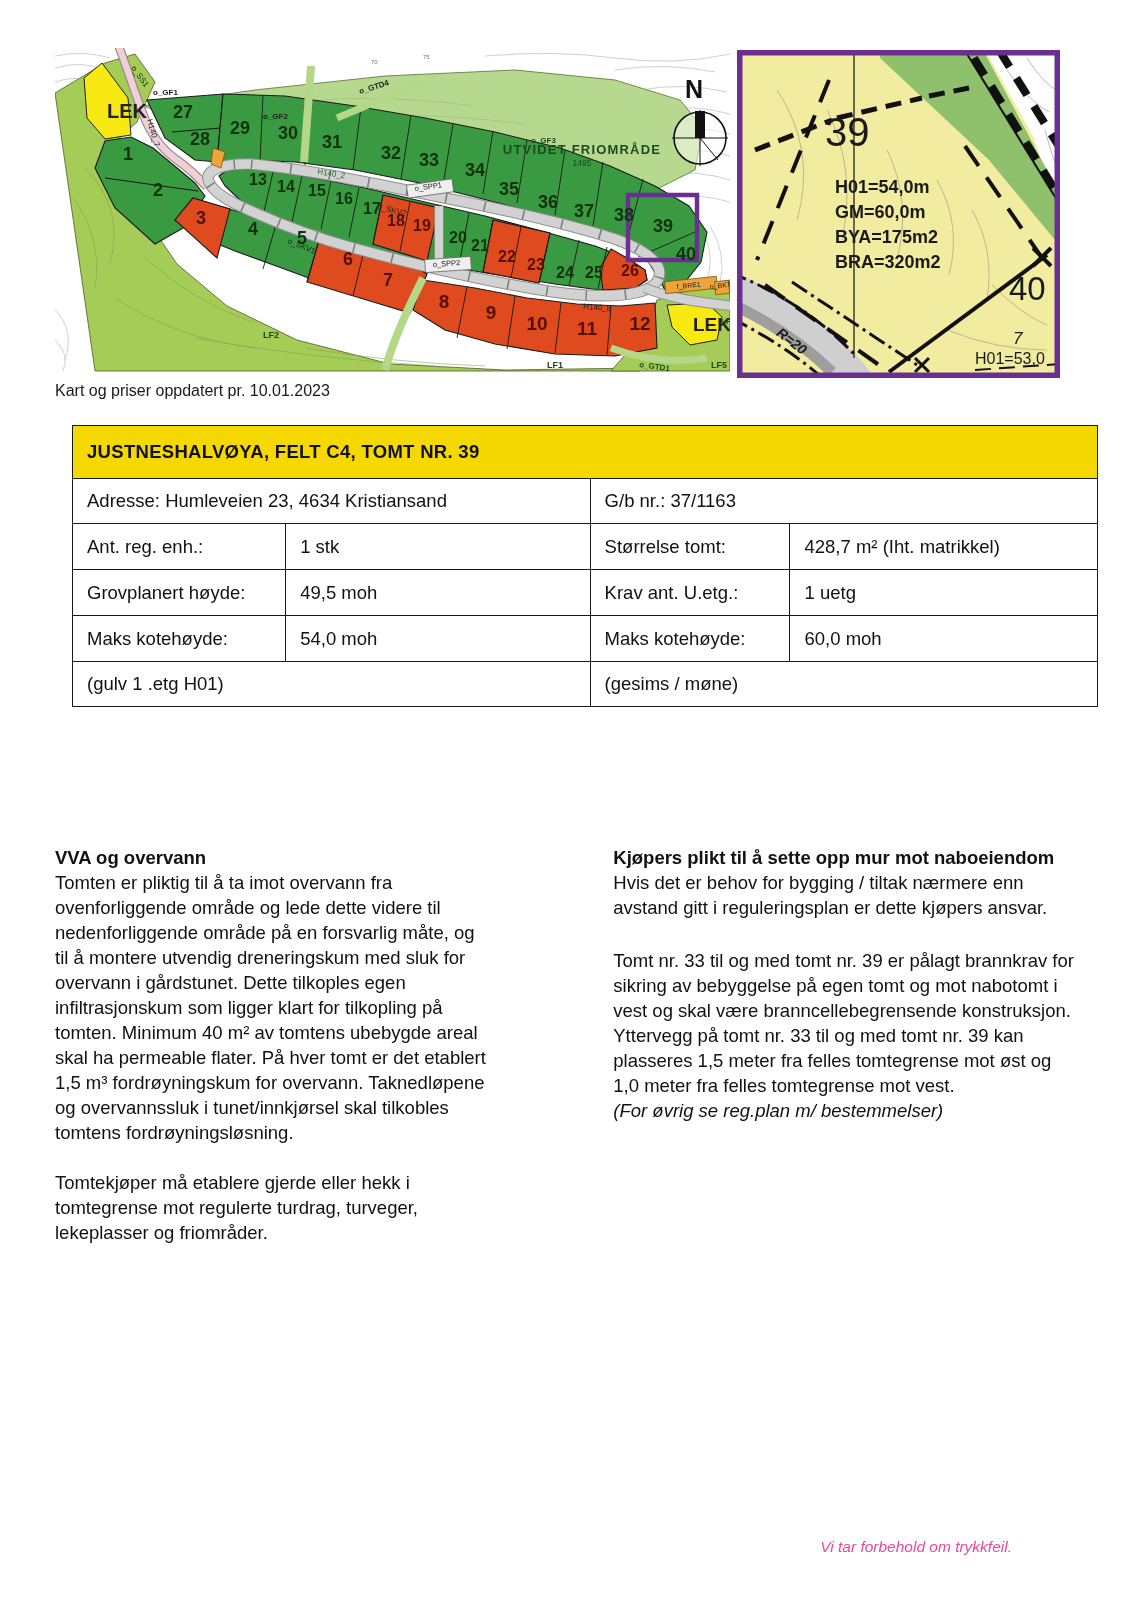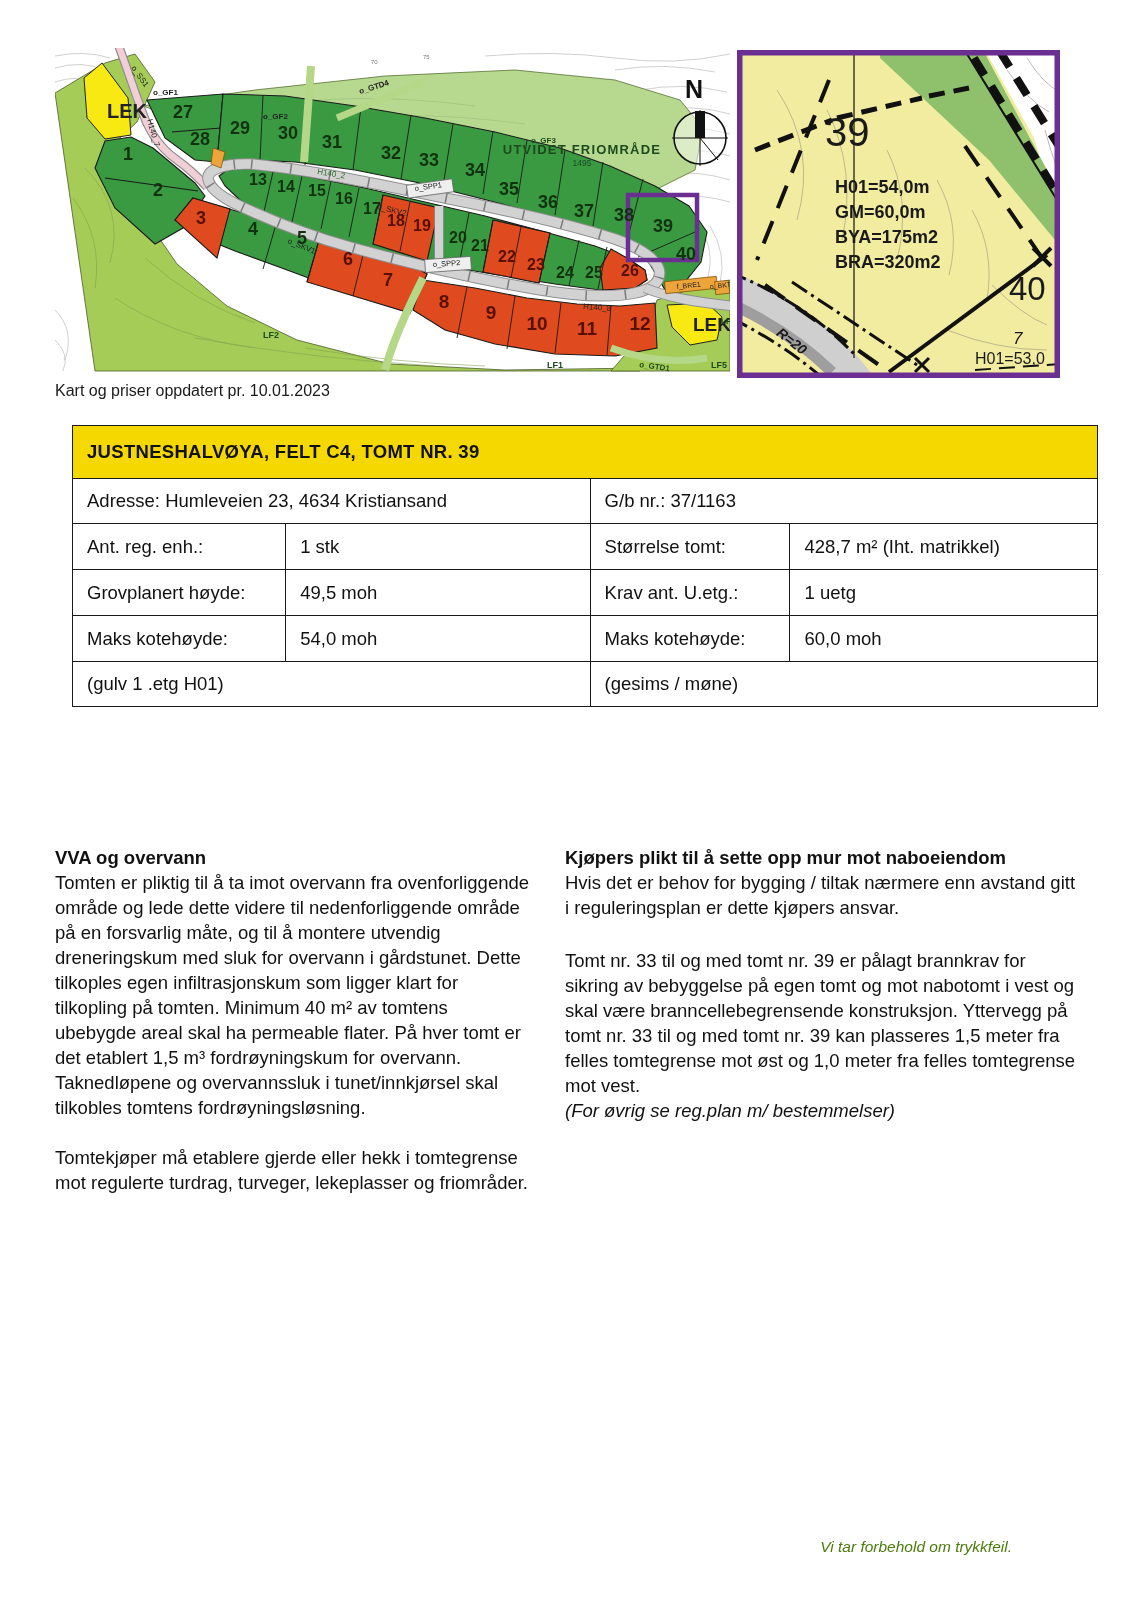--- a/index.html
+++ b/index.html
@@ -13,26 +13,26 @@
   .lg{fill:#11320f;}
   .lr{fill:#571000;}
   .caption{position:absolute;left:55px;top:382px;font-size:16px;color:#1a1a1a;}
   
   table.info{position:absolute;left:72px;top:425px;width:1026px;border-collapse:collapse;table-layout:fixed;}
   table.info td{border:1.5px solid #1a1a1a;font-size:18.5px;padding:0 0 0 14px;vertical-align:middle;}
   td.title{background:var(--c-yellow,#f5d800);font-weight:700;font-size:27px;height:52px;letter-spacing:.3px;}
   td.price{font-weight:700;font-size:27px;height:49px;}
   .r-adr{height:45px;} .r-std{height:46px;} .r-foot{height:45px;}
   
-  .cols{position:absolute;left:55px;top:845px;width:1026px;display:flex;}
+  .cols{position:absolute;left:55px;top:845px;width:1026px;display:flex;gap:48px;}
   .colL{width:478px;} .colgap{width:32px;} .colR{width:516px;}
   .cols h3{margin:0;font-size:18.5px;line-height:25px;font-weight:700;}
   .cols p{margin:0 0 25px 0;font-size:18.5px;line-height:25px;}
   .noteline{font-style:italic;font-size:18.5px;line-height:25px;}
-  .footer{position:absolute;top:1538px;right:119px;font-style:italic;font-size:15.5px;color:#4d7c0f;}
+  .footer{position:absolute;top:1538px;right:119px;font-style:italic;font-size:15.5px;color:#ec4899;}
 </style>
 </head>
 <body>
 
 <div class="page">
 
   <svg id="mainmap" width="675" height="325" viewBox="0 0 675 325">
 
     <g stroke="#c4c4c4" stroke-width="0.8" fill="none">
       <path d="M0,8 Q30,2 55,10"></path>

